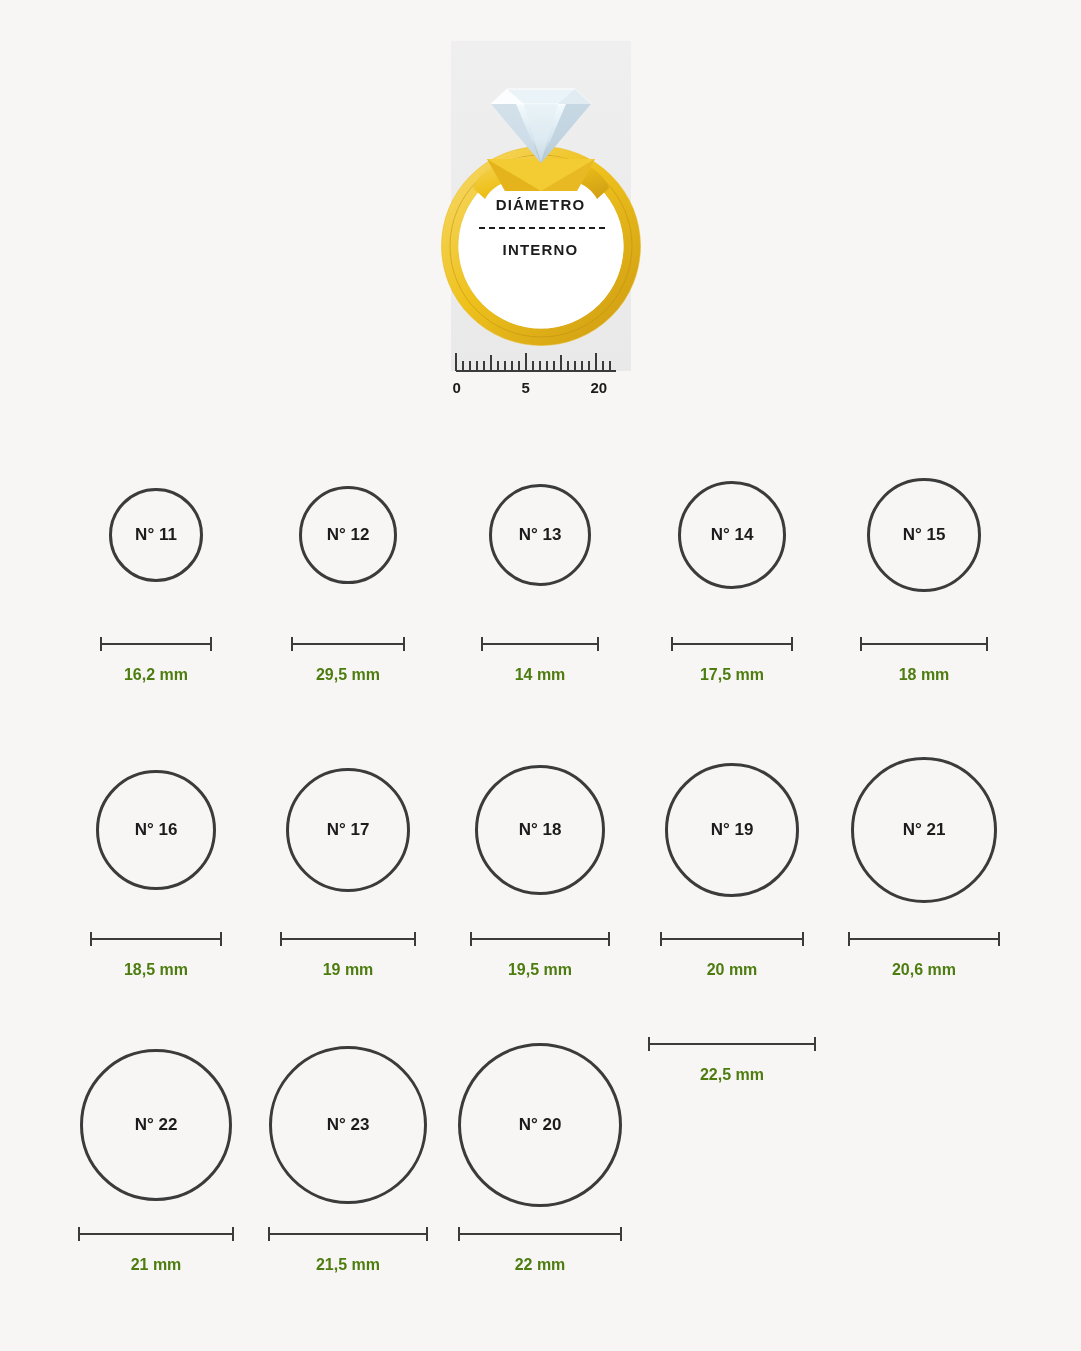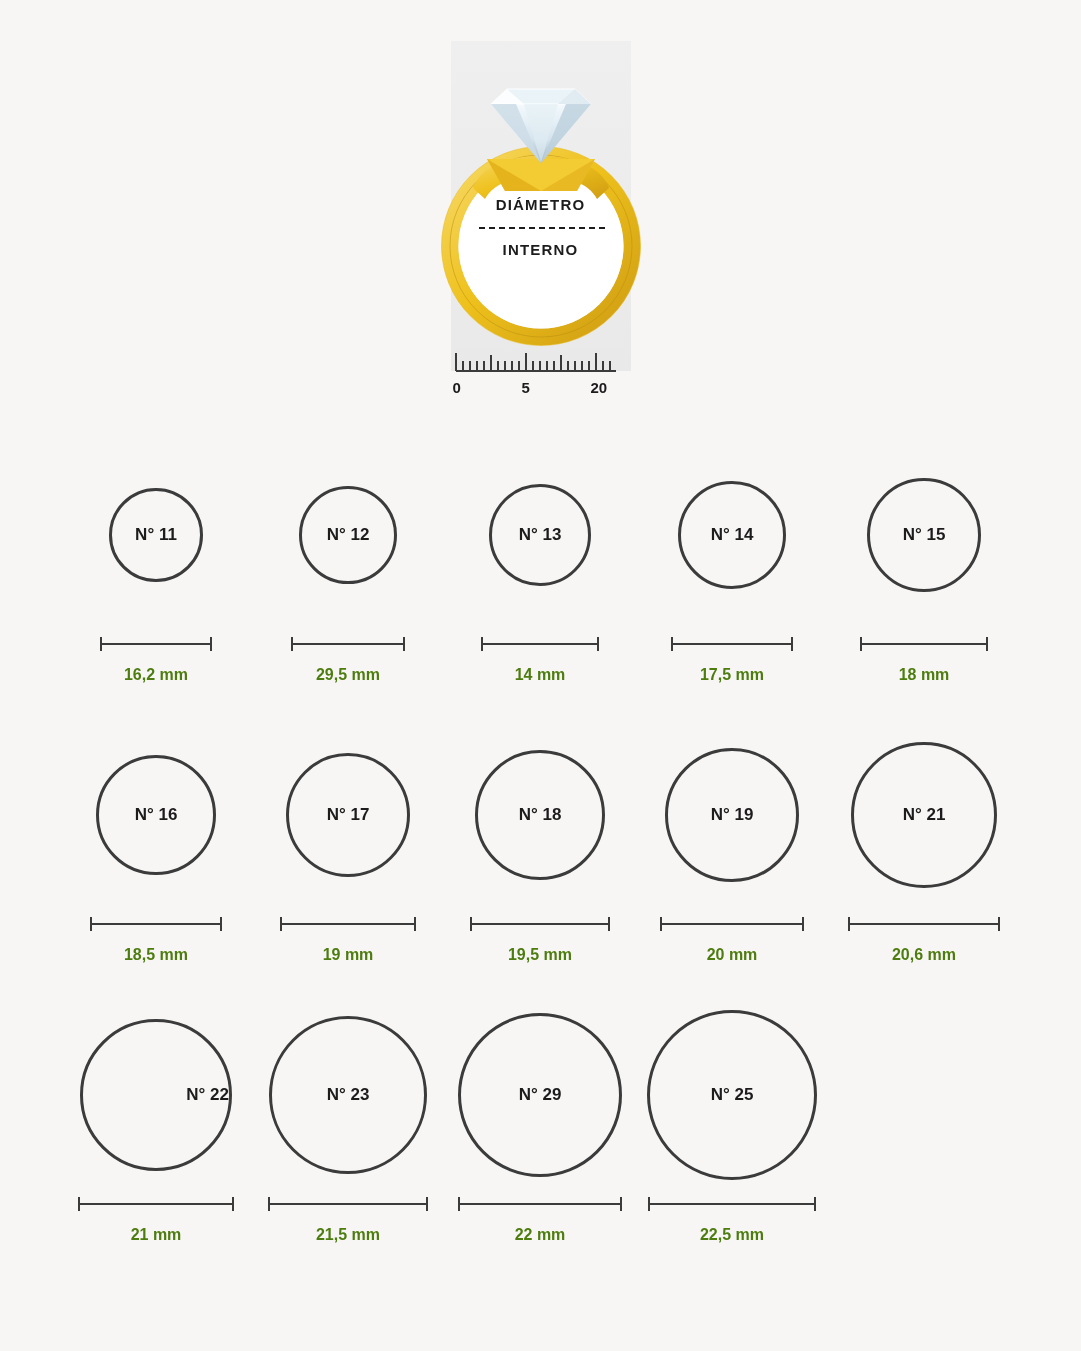--- a/index.html
+++ b/index.html
@@ -80,21 +80,21 @@
   .sn20 { left: 200px; }
 
   
   .grid {
     position: absolute;
     top: 440px;
     left: 60px;
     width: 960px;
     display: grid;
     grid-template-columns: repeat(5, 1fr);
-    row-gap: 0px;
+    row-gap: 15px;
   }
   .cell {
     position: relative;
     height: 280px;
     display: flex;
     flex-direction: column;
     align-items: center;
   }
   .circle-wrap {
     height: 190px;
@@ -354,21 +354,21 @@
       </div>
       <div class="measure" style="width: 152px;">
         <div class="bar" style="width: 152px;"></div>
         <div class="cap l"></div>
         <div class="cap r"></div>
       </div>
       <div class="mm">20,6 mm</div>
     </div>
     <div class="cell">
       <div class="circle-wrap">
-        <div class="circle" style="width: 152px; height: 152px; justify-content: flex-end;">
+        <div class="circle" style="width: 152px; height: 152px;">
           <span>N° 22</span>
         </div>
       </div>
       <div class="measure" style="width: 156px;">
         <div class="bar" style="width: 156px;"></div>
         <div class="cap l"></div>
         <div class="cap r"></div>
       </div>
       <div class="mm">21 mm</div>
     </div>
@@ -381,36 +381,31 @@
       <div class="measure" style="width: 160px;">
         <div class="bar" style="width: 160px;"></div>
         <div class="cap l"></div>
         <div class="cap r"></div>
       </div>
       <div class="mm">21,5 mm</div>
     </div>
     <div class="cell">
       <div class="circle-wrap">
         <div class="circle" style="width: 164px; height: 164px;">
-          <span>N° 29</span>
+          <span>N° 20</span>
         </div>
       </div>
       <div class="measure" style="width: 164px;">
         <div class="bar" style="width: 164px;"></div>
         <div class="cap l"></div>
         <div class="cap r"></div>
       </div>
       <div class="mm">22 mm</div>
     </div>
     <div class="cell">
-      <div class="circle-wrap">
-        <div class="circle" style="width: 170px; height: 170px;">
-          <span>N° 25</span>
-        </div>
-      </div>
       <div class="measure" style="width: 168px;">
         <div class="bar" style="width: 168px;"></div>
         <div class="cap l"></div>
         <div class="cap r"></div>
       </div>
       <div class="mm">22,5 mm</div>
     </div>
   </div>
 
 </body></html>

